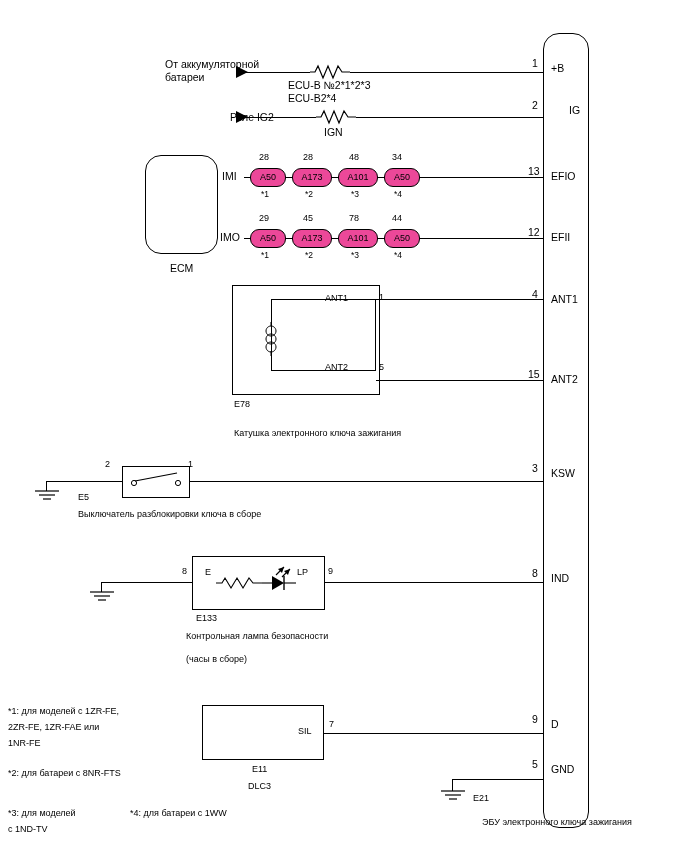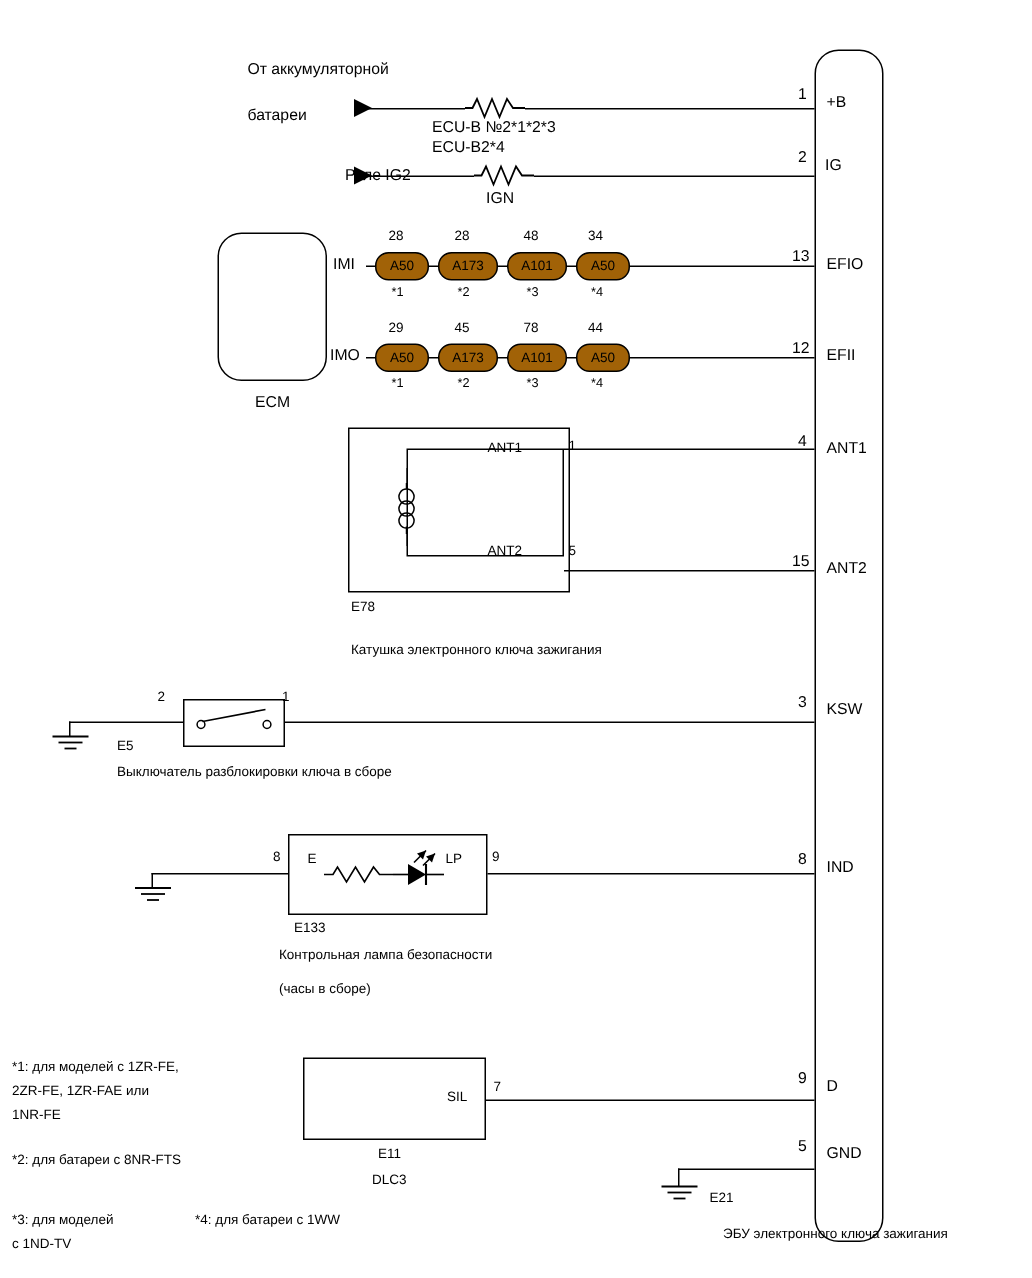--- a/index.html
+++ b/index.html
@@ -6,36 +6,36 @@
   body{width:688px;height:852px;background:#ffffff;font-family:"Liberation Sans",sans-serif;color:#000;}
   #root{position:relative;width:688px;height:852px;overflow:hidden;}
   .t{position:absolute;font-size:10.5px;line-height:12px;white-space:pre;}
   .t.sm{font-size:9px;line-height:11px;}
   .t.xs{font-size:8.5px;line-height:10px;}
   .ln{position:absolute;background:#000;}
   .hl{height:1px;}
   .vl{width:1px;}
   .box{position:absolute;border:1px solid #000;box-sizing:border-box;background:#fff;}
   .ecu{position:absolute;border:1px solid #000;border-radius:16px;box-sizing:border-box;background:#fff;}
-  .conn{position:absolute;border:1px solid #000;border-radius:9px;box-sizing:border-box;background:#a16207;
+  .conn{position:absolute;border:1px solid #000;border-radius:9px;box-sizing:border-box;background:#ec4899;
         font-size:9px;line-height:17px;text-align:center;}
   svg{position:absolute;overflow:visible;}
 </style>
 </head>
 <body>
 
 <div id="root">
 
   <div class="ecu" style="left:543px;top:33px;width:46px;height:795px;"></div>
 
   <div class="t" style="left:532px;top:57px;">1</div>
   <div class="t" style="left:551px;top:62px;">+B</div>
 
   <div class="t" style="left:532px;top:99px;">2</div>
-  <div class="t" style="left:550px;top:104px;">IG</div>
+  <div class="t" style="left:569px;top:104px;">IG</div>
 
   <div class="t" style="left:528px;top:165px;">13</div>
   <div class="t" style="left:551px;top:170px;">EFIO</div>
 
   <div class="t" style="left:528px;top:226px;">12</div>
   <div class="t" style="left:551px;top:231px;">EFII</div>
 
   <div class="t" style="left:532px;top:288px;">4</div>
   <div class="t" style="left:551px;top:293px;">ANT1</div>
 
@@ -59,21 +59,21 @@
   <div class="ln hl" style="left:236px;top:72px;width:74px;"></div>
   <svg style="left:236px;top:66px;width:16px;height:12px;">
     <polygon points="0,0 12,6 0,12" fill="#000"></polygon>
   </svg>
 
   <svg style="left:310px;top:62px;width:40px;height:20px;">
     <polyline points="0,10 5,10 8,4 13,16 18,4 23,16 28,4 32,10 40,10" fill="none" stroke="#000" stroke-width="1.2"></polyline>
   </svg>
   <div class="ln hl" style="left:350px;top:72px;width:193px;"></div>
 
-  <div class="t" style="left:165px;top:40px;">От аккумуляторной</div>
+  <div class="t" style="left:165px;top:58px;">От аккумуляторной</div>
   <div class="t" style="left:165px;top:71px;">батареи</div>
   <div class="t" style="left:288px;top:79px;">ECU-B №2*1*2*3</div>
   <div class="t" style="left:288px;top:92px;">ECU-B2*4</div>
 
   <div class="ln hl" style="left:236px;top:117px;width:80px;"></div>
   <svg style="left:236px;top:111px;width:16px;height:12px;">
     <polygon points="0,0 12,6 0,12" fill="#000"></polygon>
   </svg>
   <svg style="left:316px;top:107px;width:40px;height:20px;">
     <polyline points="0,10 5,10 8,4 13,16 18,4 23,16 28,4 32,10 40,10" fill="none" stroke="#000" stroke-width="1.2"></polyline>

